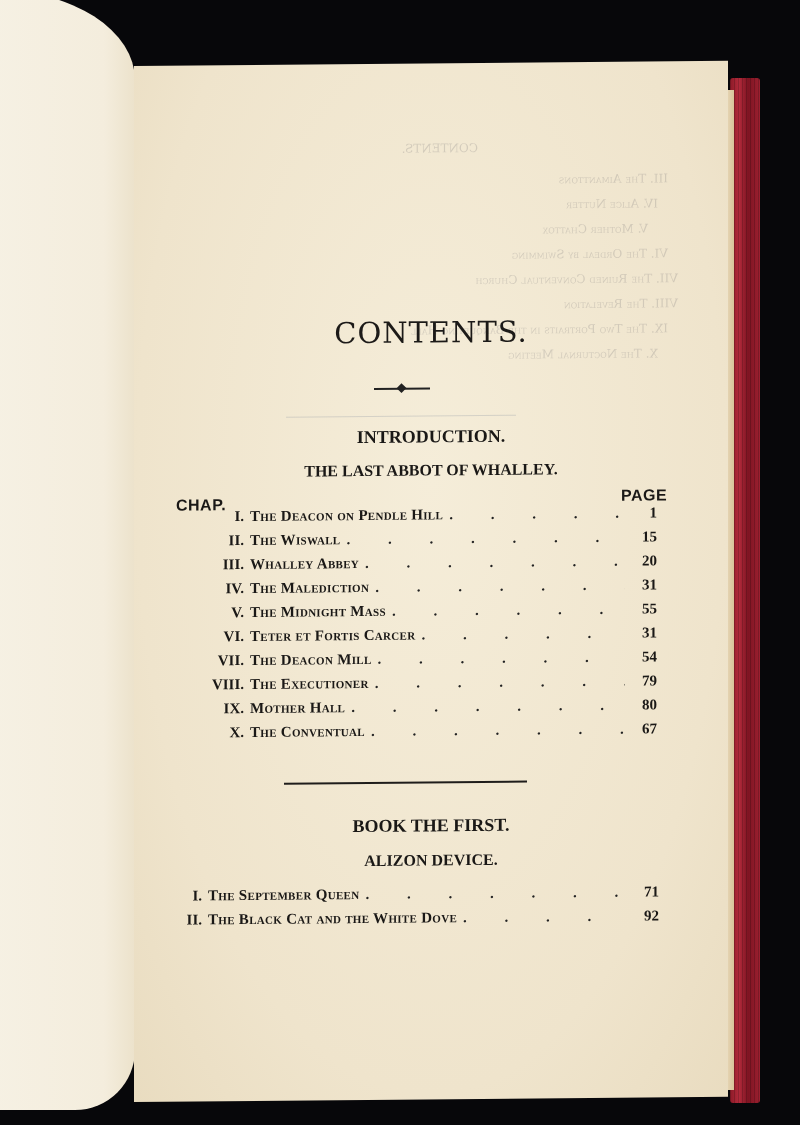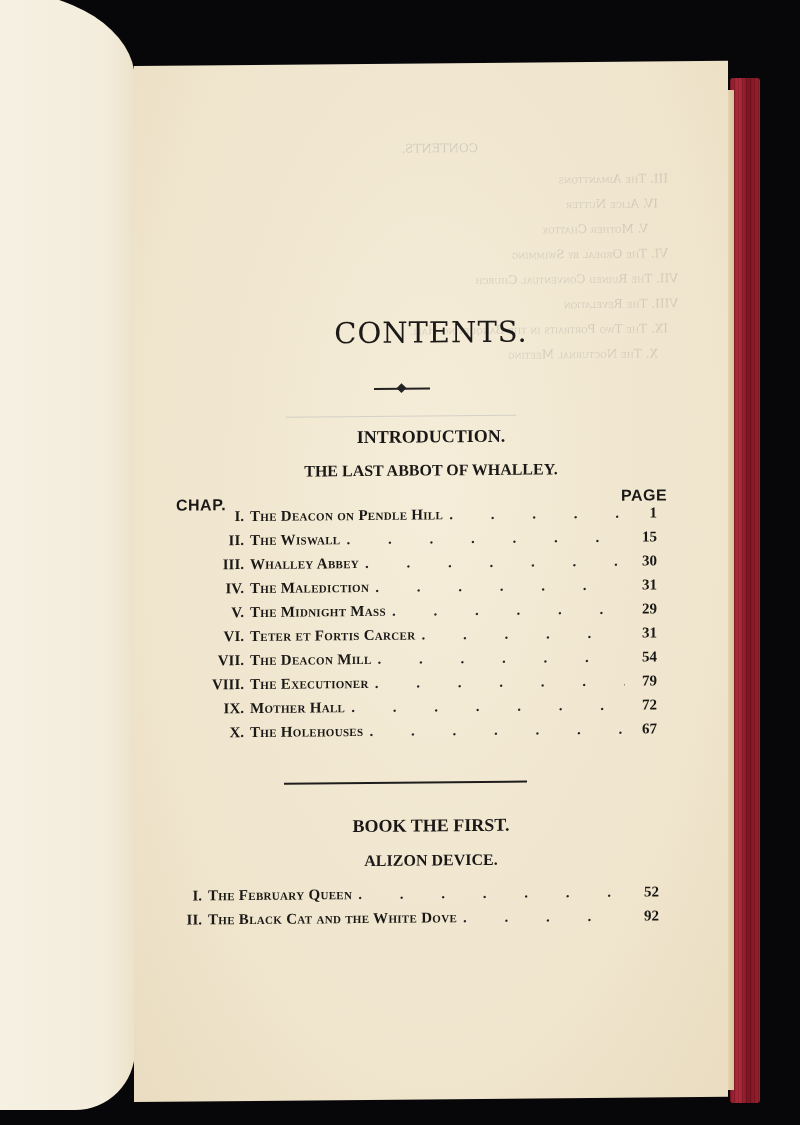--- a/index.html
+++ b/index.html
@@ -73,33 +73,33 @@
   <div class="toc-row" style="top:467px;">
     <span class="toc-num">II.</span>
     <span class="toc-title">The Wiswall</span>
     <span class="toc-dots">. . . . . . . . . . . . . . . . . .</span>
     <span class="toc-page">15</span>
   </div>
   <div class="toc-row" style="top:491px;">
     <span class="toc-num">III.</span>
     <span class="toc-title">Whalley Abbey</span>
     <span class="toc-dots">. . . . . . . . . . . . . . . . . .</span>
-    <span class="toc-page">30</span>
+    <span class="toc-page">20</span>
   </div>
   <div class="toc-row" style="top:515px;">
     <span class="toc-num">IV.</span>
     <span class="toc-title">The Malediction</span>
     <span class="toc-dots">. . . . . . . . . . . . . . . . . .</span>
     <span class="toc-page">31</span>
   </div>
   <div class="toc-row" style="top:539px;">
     <span class="toc-num">V.</span>
     <span class="toc-title">The Midnight Mass</span>
     <span class="toc-dots">. . . . . . . . . . . . . . . . . .</span>
-    <span class="toc-page">29</span>
+    <span class="toc-page">55</span>
   </div>
   <div class="toc-row" style="top:563px;">
     <span class="toc-num">VI.</span>
     <span class="toc-title">Teter et Fortis Carcer</span>
     <span class="toc-dots">. . . . . . . . . . . . . . . . . .</span>
     <span class="toc-page">31</span>
   </div>
   <div class="toc-row" style="top:587px;">
     <span class="toc-num">VII.</span>
     <span class="toc-title">The Deacon Mill</span>
@@ -109,39 +109,39 @@
   <div class="toc-row" style="top:611px;">
     <span class="toc-num">VIII.</span>
     <span class="toc-title">The Executioner</span>
     <span class="toc-dots">. . . . . . . . . . . . . . . . . .</span>
     <span class="toc-page">79</span>
   </div>
   <div class="toc-row" style="top:635px;">
     <span class="toc-num">IX.</span>
     <span class="toc-title">Mother Hall</span>
     <span class="toc-dots">. . . . . . . . . . . . . . . . . .</span>
-    <span class="toc-page">72</span>
+    <span class="toc-page">80</span>
   </div>
   <div class="toc-row" style="top:659px;">
     <span class="toc-num">X.</span>
-    <span class="toc-title">The Holehouses</span>
+    <span class="toc-title">The Conventual</span>
     <span class="toc-dots">. . . . . . . . . . . . . . . . . .</span>
     <span class="toc-page">67</span>
   </div>
 
   <div class="rule"></div>
 
   <div class="h1 h-book">BOOK THE FIRST.</div>
   <div class="h1 h-alizon">ALIZON DEVICE.</div>
 
   <div class="toc-row book1" style="top:822px;left:28px;width:497px;">
     <span class="toc-num">I.</span>
-    <span class="toc-title">The February Queen</span>
+    <span class="toc-title">The September Queen</span>
     <span class="toc-dots">. . . . . . . . . . . . . . . . . .</span>
-    <span class="toc-page">52</span>
+    <span class="toc-page">71</span>
   </div>
   <div class="toc-row book1" style="top:846px;left:28px;width:497px;">
     <span class="toc-num">II.</span>
     <span class="toc-title">The Black Cat and the White Dove</span>
     <span class="toc-dots">. . . . . . . . . . . . . . . . . .</span>
     <span class="toc-page">92</span>
   </div>
 
 </div>
 

